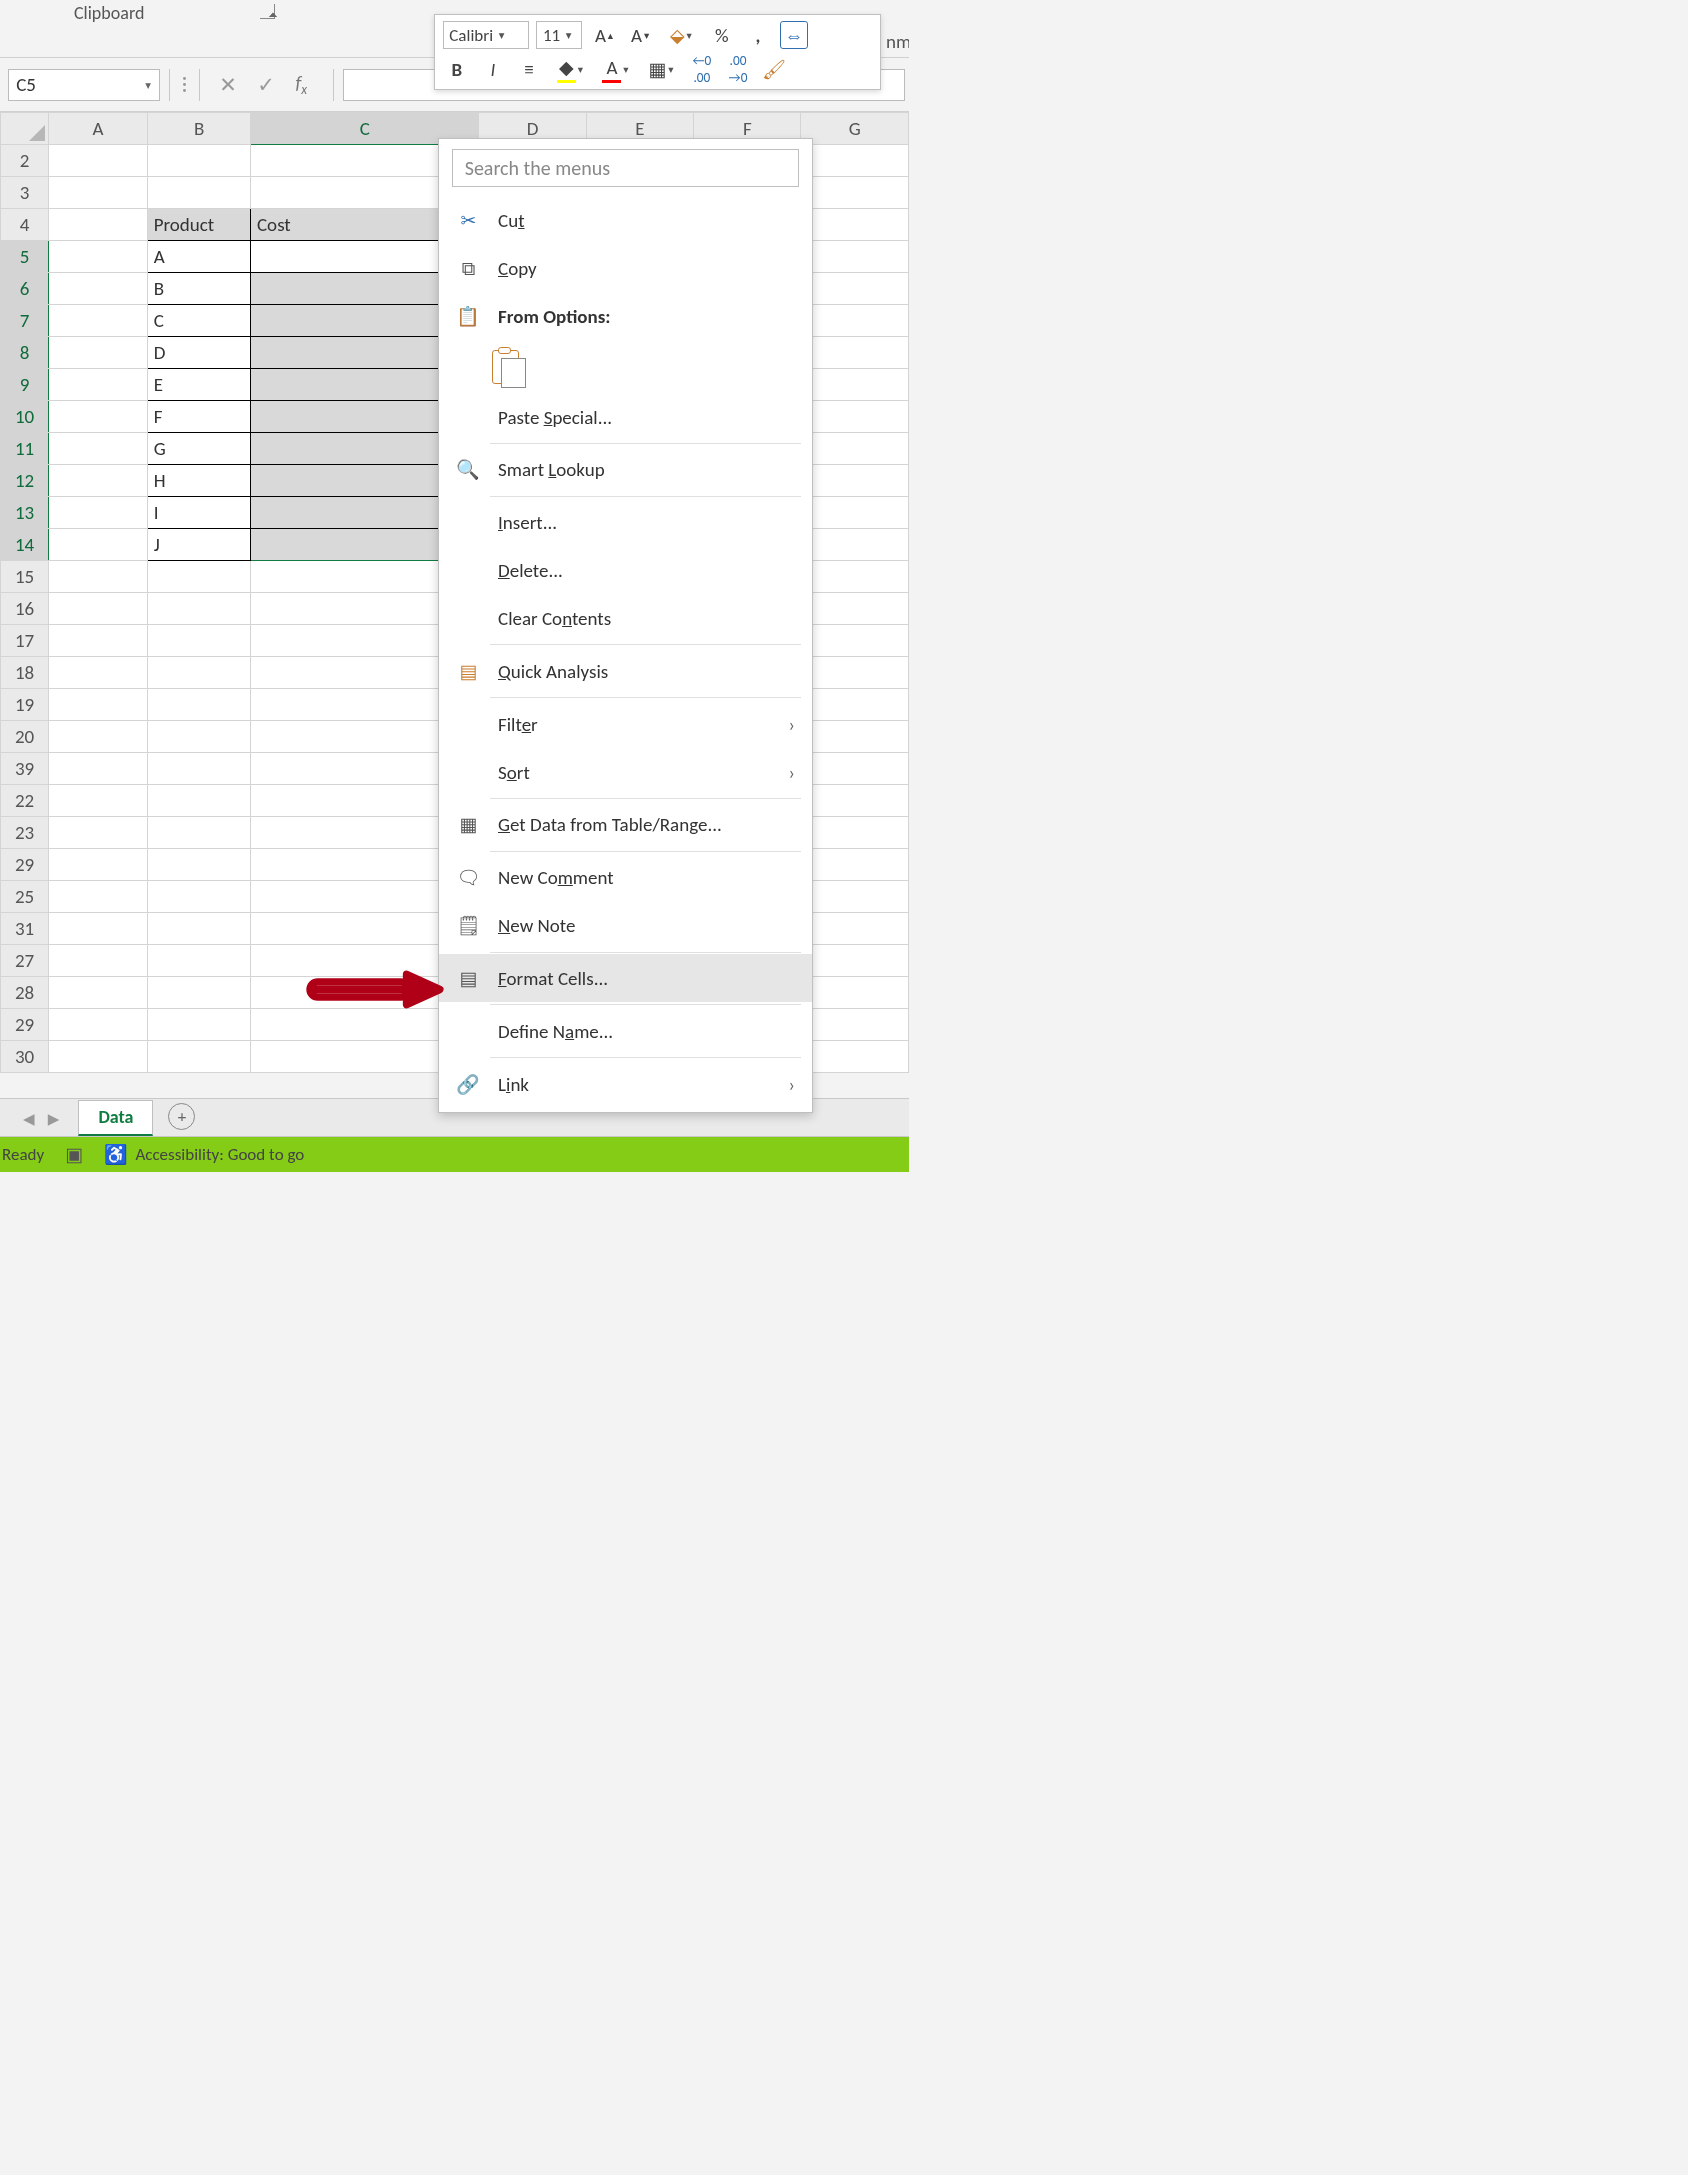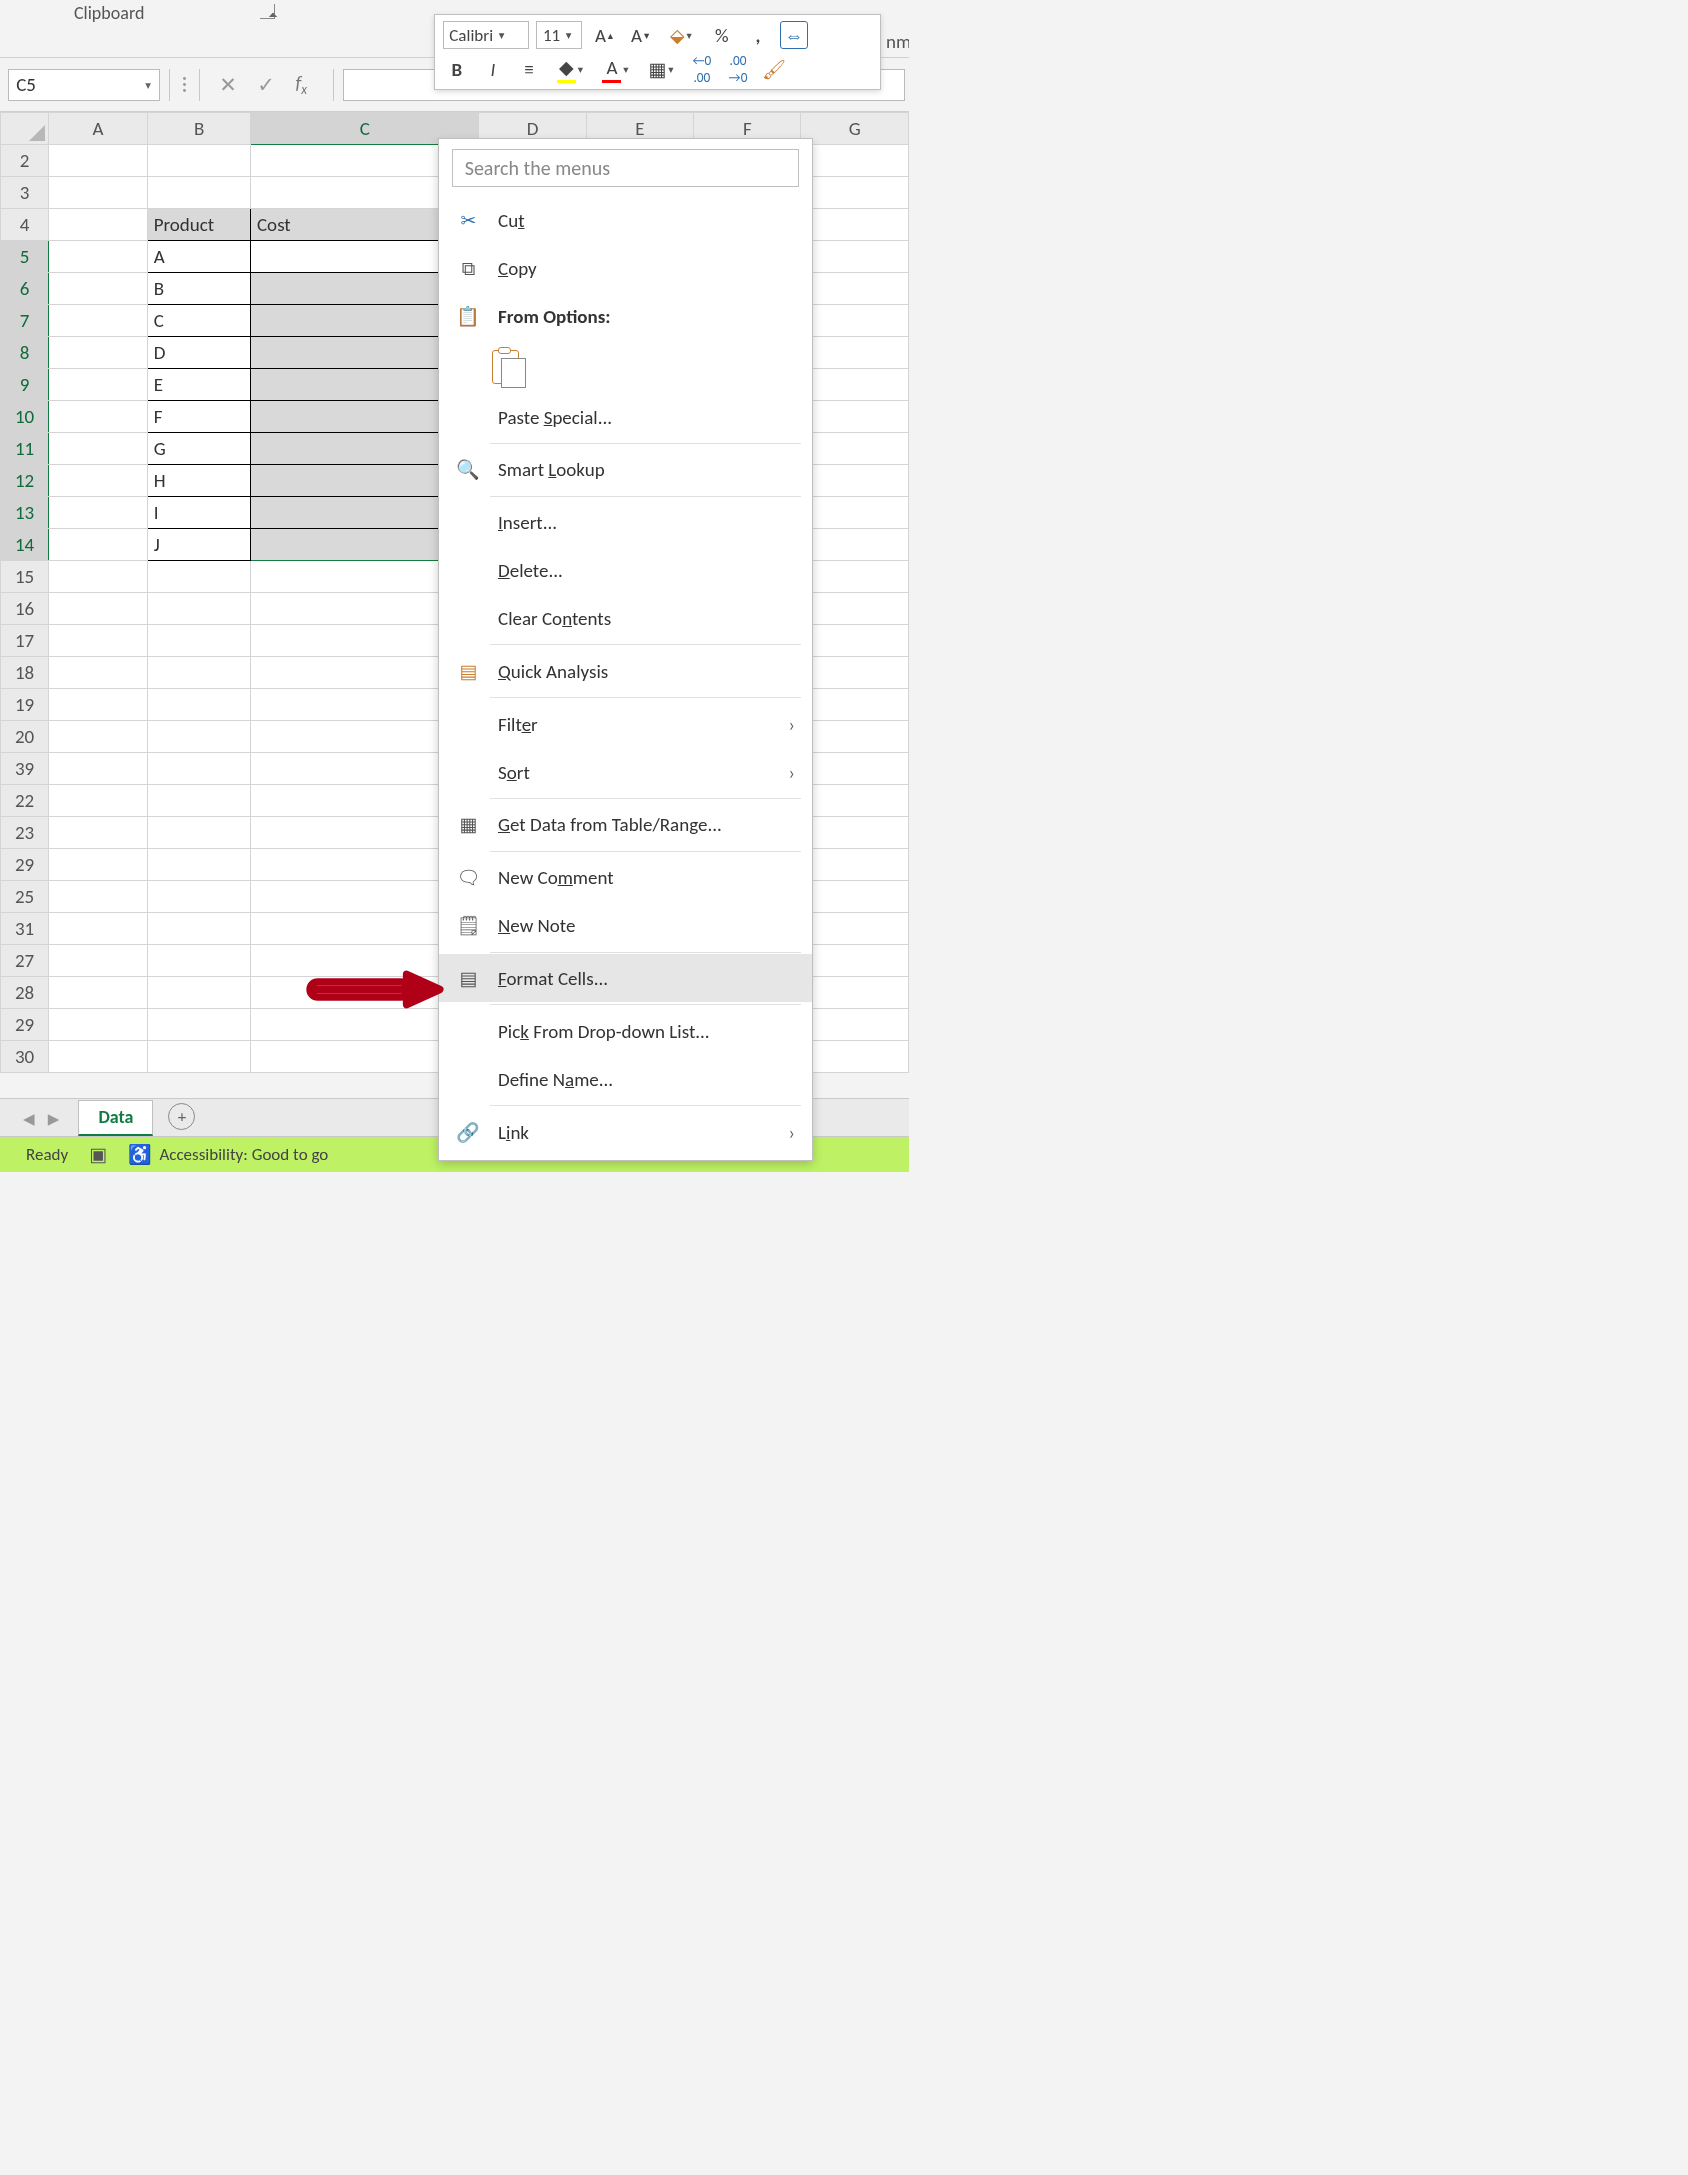--- a/index.html
+++ b/index.html
@@ -250,21 +250,21 @@
 .nav-arrows{display:flex;gap:13.3px;color:#999;padding:0 19px 7.6px 0;font-size:15px;}
 .sheet-tab{
   background:#fff;border:1px solid #bfbfbf;border-bottom:2.9px solid #107c41;padding:5.7px 19px;color:#107c41;font-weight:600;font-size:18px;
 }
 .add-sheet{
   width:27px;height:27px;border:1.9px solid #888;border-radius:50%;margin:0 0 5.7px 15px;display:flex;align-items:center;justify-content:center;color:#666;font-size:17px;
 }
 
 
 .status-bar{
-  position:absolute;bottom:0;left:0;right:0;height:36px;background:#bef264;display:flex;align-items:center;padding:0 26px;gap:21px;font-size:17px;color:#444;border-top:1px solid #c8c8c8;
+  position:absolute;bottom:0;left:0;right:0;height:36px;background:#84cc16;display:flex;align-items:center;padding:0 2px;gap:21px;font-size:17px;color:#444;border-top:1px solid #c8c8c8;
 }
 .status-bar .icn{font-size:19px;color:#555;}
 
 
 .cutoff{position:absolute;left:886px;top:30px;font-size:19px;color:#555;z-index:31;}
 
 </style>
 </head>
 <body>
 
@@ -748,24 +748,20 @@
   <div class="menu-sep"></div>
 
   <div class="menu-item highlight">
     <span class="icn">▤</span>
     <span class="lbl"><span class="u">F</span>ormat Cells...</span>
   </div>
   <div class="menu-sep"></div>
 
   <div class="menu-item">
     <span class="icn"></span>
-    <span class="lbl">Pic<span class="u">k</span> From Drop-down List...</span>
-  </div>
-  <div class="menu-item">
-    <span class="icn"></span>
     <span class="lbl">Define N<span class="u">a</span>me...</span>
   </div>
   <div class="menu-sep"></div>
 
   <div class="menu-item">
     <span class="icn">🔗</span>
     <span class="lbl">L<span class="u">i</span>nk</span>
     <span class="arrow">›</span>
   </div>
 </div>

